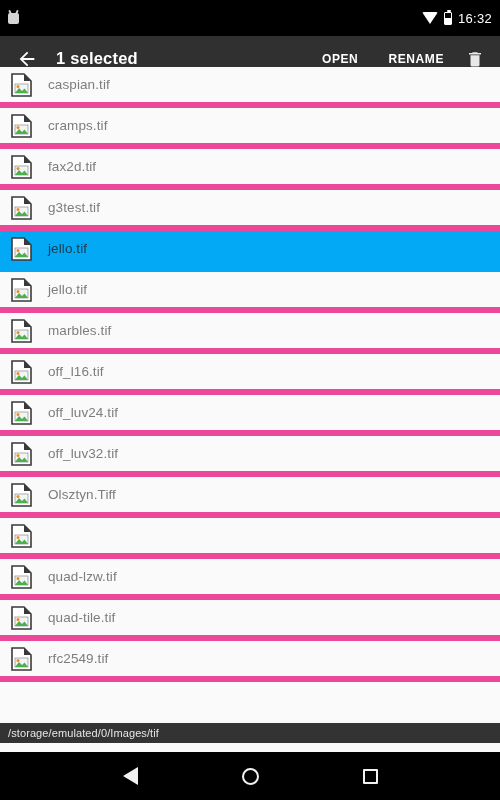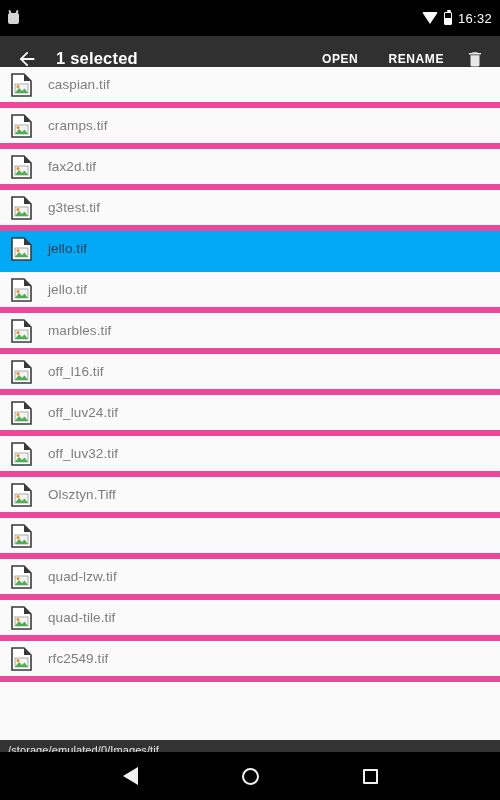--- a/index.html
+++ b/index.html
@@ -63,21 +63,21 @@
     border-bottom:6px solid #ec4899; background:#fafafa; cursor:pointer;
   }
   .file-row.selected { background:#03a9f4; border-bottom-color:#03a9f4; }
   .file-name { font-size:13.5px; color:#7d7d7d; margin-left:16px;
                letter-spacing:.1px; }
   .file-row.selected .file-name { color:#1b3a4d; }
   .file-icon { width:21px; height:24px; flex:0 0 21px; }
 
   
   .path-bar {
-    position:absolute; left:0; right:0; bottom:40px; height:20px;
+    position:absolute; left:0; right:0; bottom:57px; height:20px;
     background:#333; color:#e6e6e6; font-size:11px;
     display:flex; align-items:center; padding-left:8px; letter-spacing:.1px;
   }
   
   .nav-bar {
     position:absolute; left:0; right:0; bottom:0; height:48px; background:#000;
     display:flex; align-items:center; justify-content:space-around;
     padding:0 70px;
   }
   .nav-btn { width:36px; height:36px; display:flex; align-items:center;

